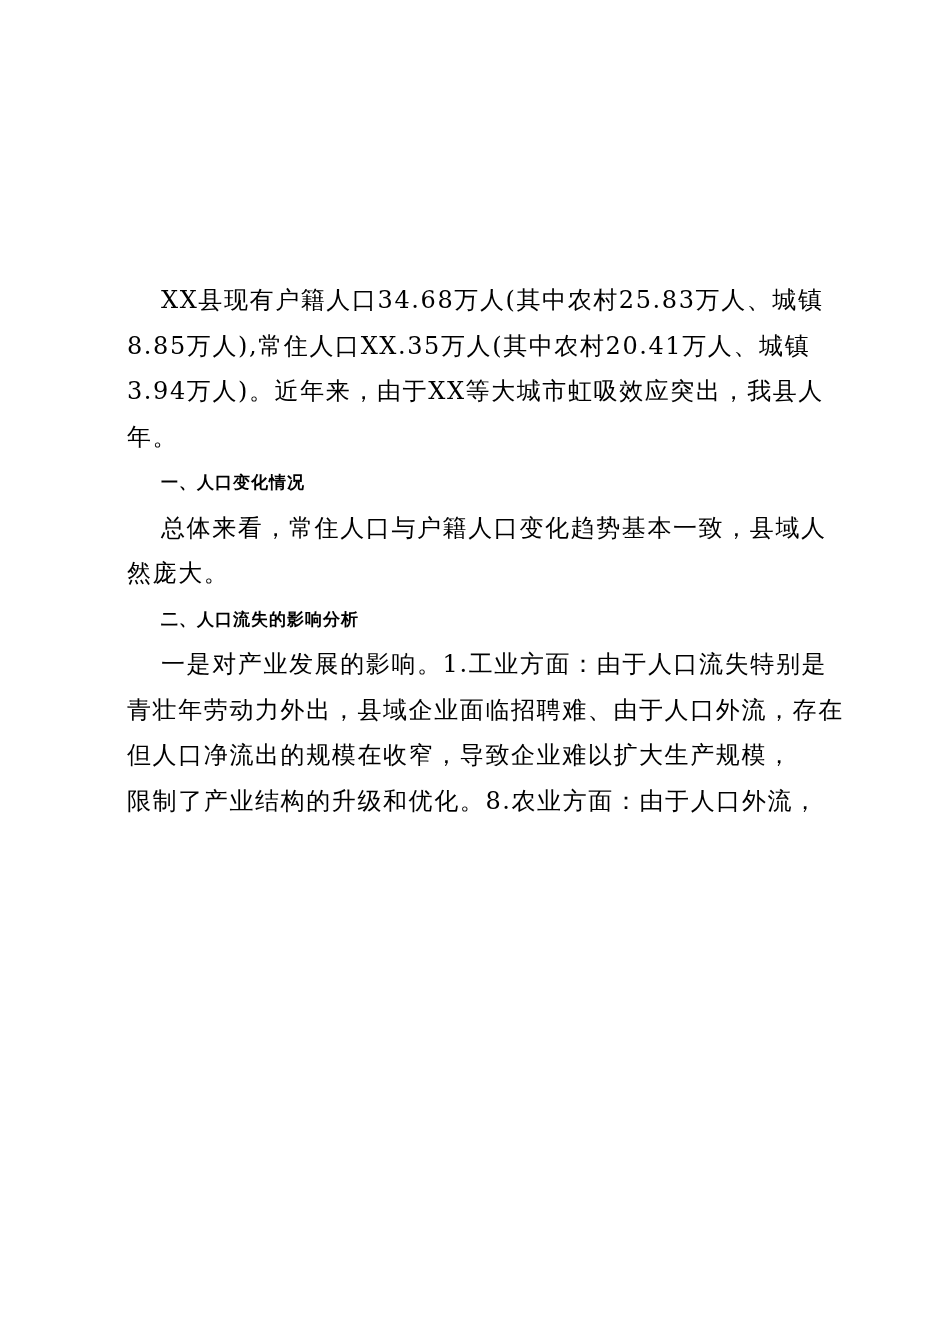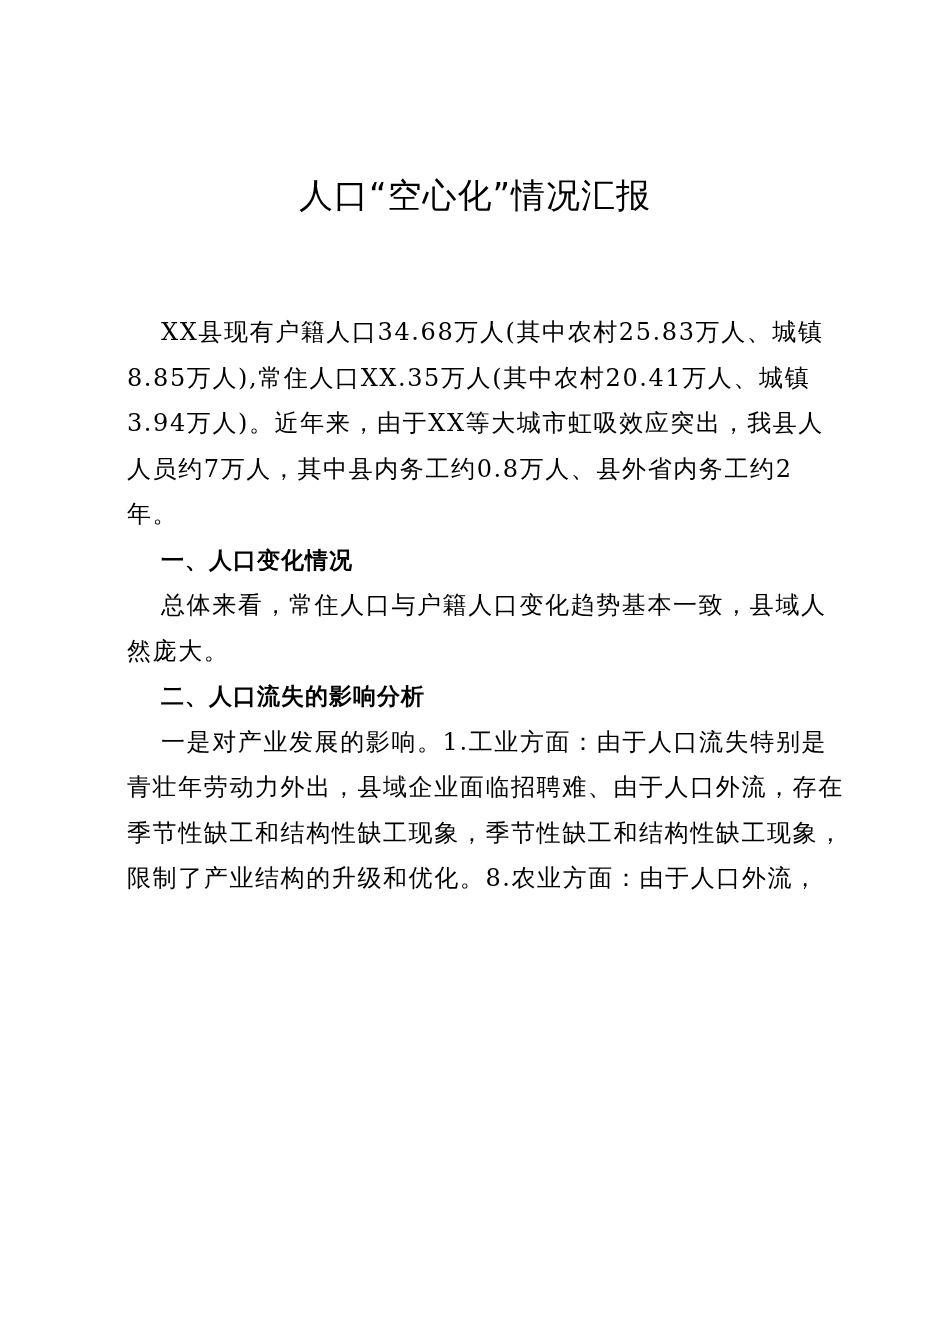--- a/index.html
+++ b/index.html
@@ -12,45 +12,43 @@
     }
     .body-text {
       position: absolute; left: 127px; width: 700px;
       font-family: "DejaVu Serif", "Liberation Serif", serif;
       font-size: 24px;
     }
     .line { height: 45.5px; line-height: 45.5px; white-space: nowrap; display: block; letter-spacing: 1.6px; }
     .indent { padding-left: 34px; }
     .heading {
       font-family: "DejaVu Sans", "Liberation Sans", sans-serif; font-weight: bold;
-      font-size: 23px; padding-left: 34px; height: 45.5px; line-height: 45.5px; white-space: nowrap; display:block; letter-spacing: 1px;
+      font-size: 17px; padding-left: 34px; height: 45.5px; line-height: 45.5px; white-space: nowrap; display:block; letter-spacing: 1px;
     }
   </style>
 </head>
 <body>
 
 <div class="page">
-  <div class="title">人口“空心化”情况汇报</div>
 
-  <div class="body-text" style="top:278px;margin-top:32px;">
+  <div class="body-text" style="top:278px;">
     <div>
       <span class="line indent">XX县现有户籍人口34.68万人(其中农村25.83万人、城镇</span>
       <span class="line">8.85万人),常住人口XX.35万人(其中农村20.41万人、城镇</span>
       <span class="line">3.94万人)。近年来，由于XX等大城市虹吸效应突出，我县人</span>
-      <span class="line">人员约7万人，其中县内务工约0.8万人、县外省内务工约2</span>
       <span class="line">年。</span>
     </div>
 
     <div class="heading">一、人口变化情况</div>
     <div>
       <span class="line indent">总体来看，常住人口与户籍人口变化趋势基本一致，县域人</span>
       <span class="line">然庞大。</span>
     </div>
 
     <div class="heading">二、人口流失的影响分析</div>
     <div>
       <span class="line indent">一是对产业发展的影响。1.工业方面：由于人口流失特别是</span>
       <span class="line">青壮年劳动力外出，县域企业面临招聘难、由于人口外流，存在</span>
-      <span class="line">季节性缺工和结构性缺工现象，季节性缺工和结构性缺工现象，</span>
+      <span class="line">但人口净流出的规模在收窄，导致企业难以扩大生产规模，</span>
       <span class="line">限制了产业结构的升级和优化。8.农业方面：由于人口外流，</span>
     </div>
   </div>
 </div>
 
 </body></html>

